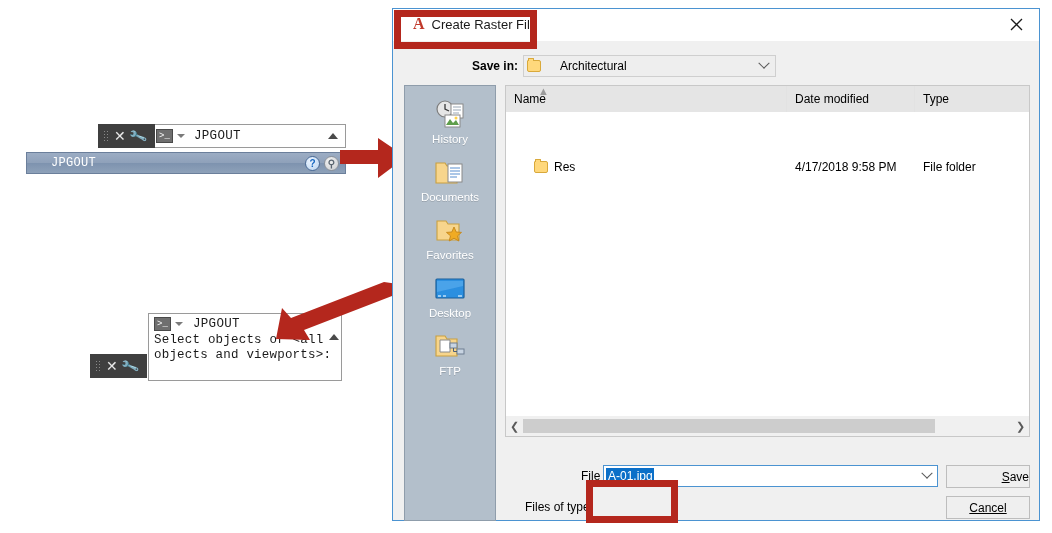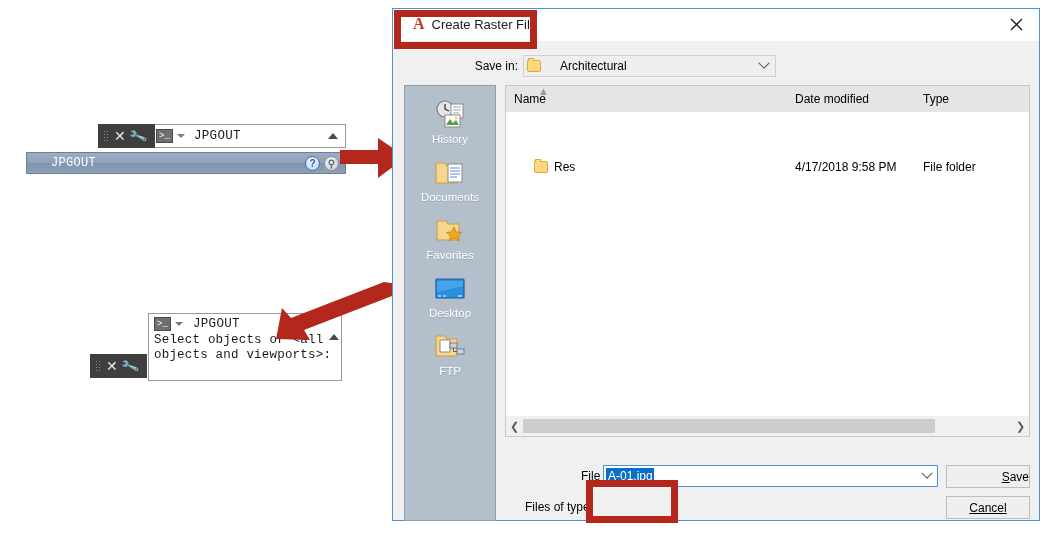--- a/index.html
+++ b/index.html
@@ -65,21 +65,21 @@
   #titlebar{height:32px;position:relative;background:#ffffff;border-bottom:0px;}
   #dlg-title{position:absolute;left:20px;top:7px;display:flex;align-items:center;gap:7px;}
   .a-logo{font-family:"Liberation Serif",serif;font-weight:bold;font-size:16px;color:#c0392b;line-height:1;}
   #dlg-title-text{font-size:13px;color:#1a1a1a;}
   #close-btn{position:absolute;right:0;top:0;width:46px;height:31px;
         display:flex;align-items:center;justify-content:center;background:#ffffff;}
   #close-btn svg{display:block;}
 
   
   #savein-row{position:absolute;left:0;top:46px;width:648px;height:24px;}
-  #savein-label{position:absolute;left:131px;top:4px;font-size:12px;color:#000;}
+  #savein-label{position:absolute;left:131px;top:4px;font-size:12px;color:#000;font-weight:bold;}
   #savein-combo{position:absolute;left:130px;top:0px;width:253px;height:22px;
         background:#eeeeee;border:1px solid #cfcfcf;box-sizing:border-box;
         display:flex;align-items:center;padding:0 3px;}
   .folder-ico{width:14px;height:12px;background:#ffd87c;border:1px solid #d9a93b;
         border-radius:1px 2px 2px 2px;position:relative;box-sizing:border-box;}
   .folder-ico:before{content:"";position:absolute;left:0;top:-3px;width:6px;height:3px;
         background:#ffd87c;border:1px solid #d9a93b;border-bottom:none;border-radius:1px 1px 0 0;box-sizing:border-box;}
   #savein-value{margin-left:19px;font-size:12px;color:#000;flex:1;}
   .combo-chev{width:16px;display:flex;align-items:center;justify-content:center;}
   .chev{width:7px;height:7px;border-right:1.6px solid #5a5a5a;border-bottom:1.6px solid #5a5a5a;

